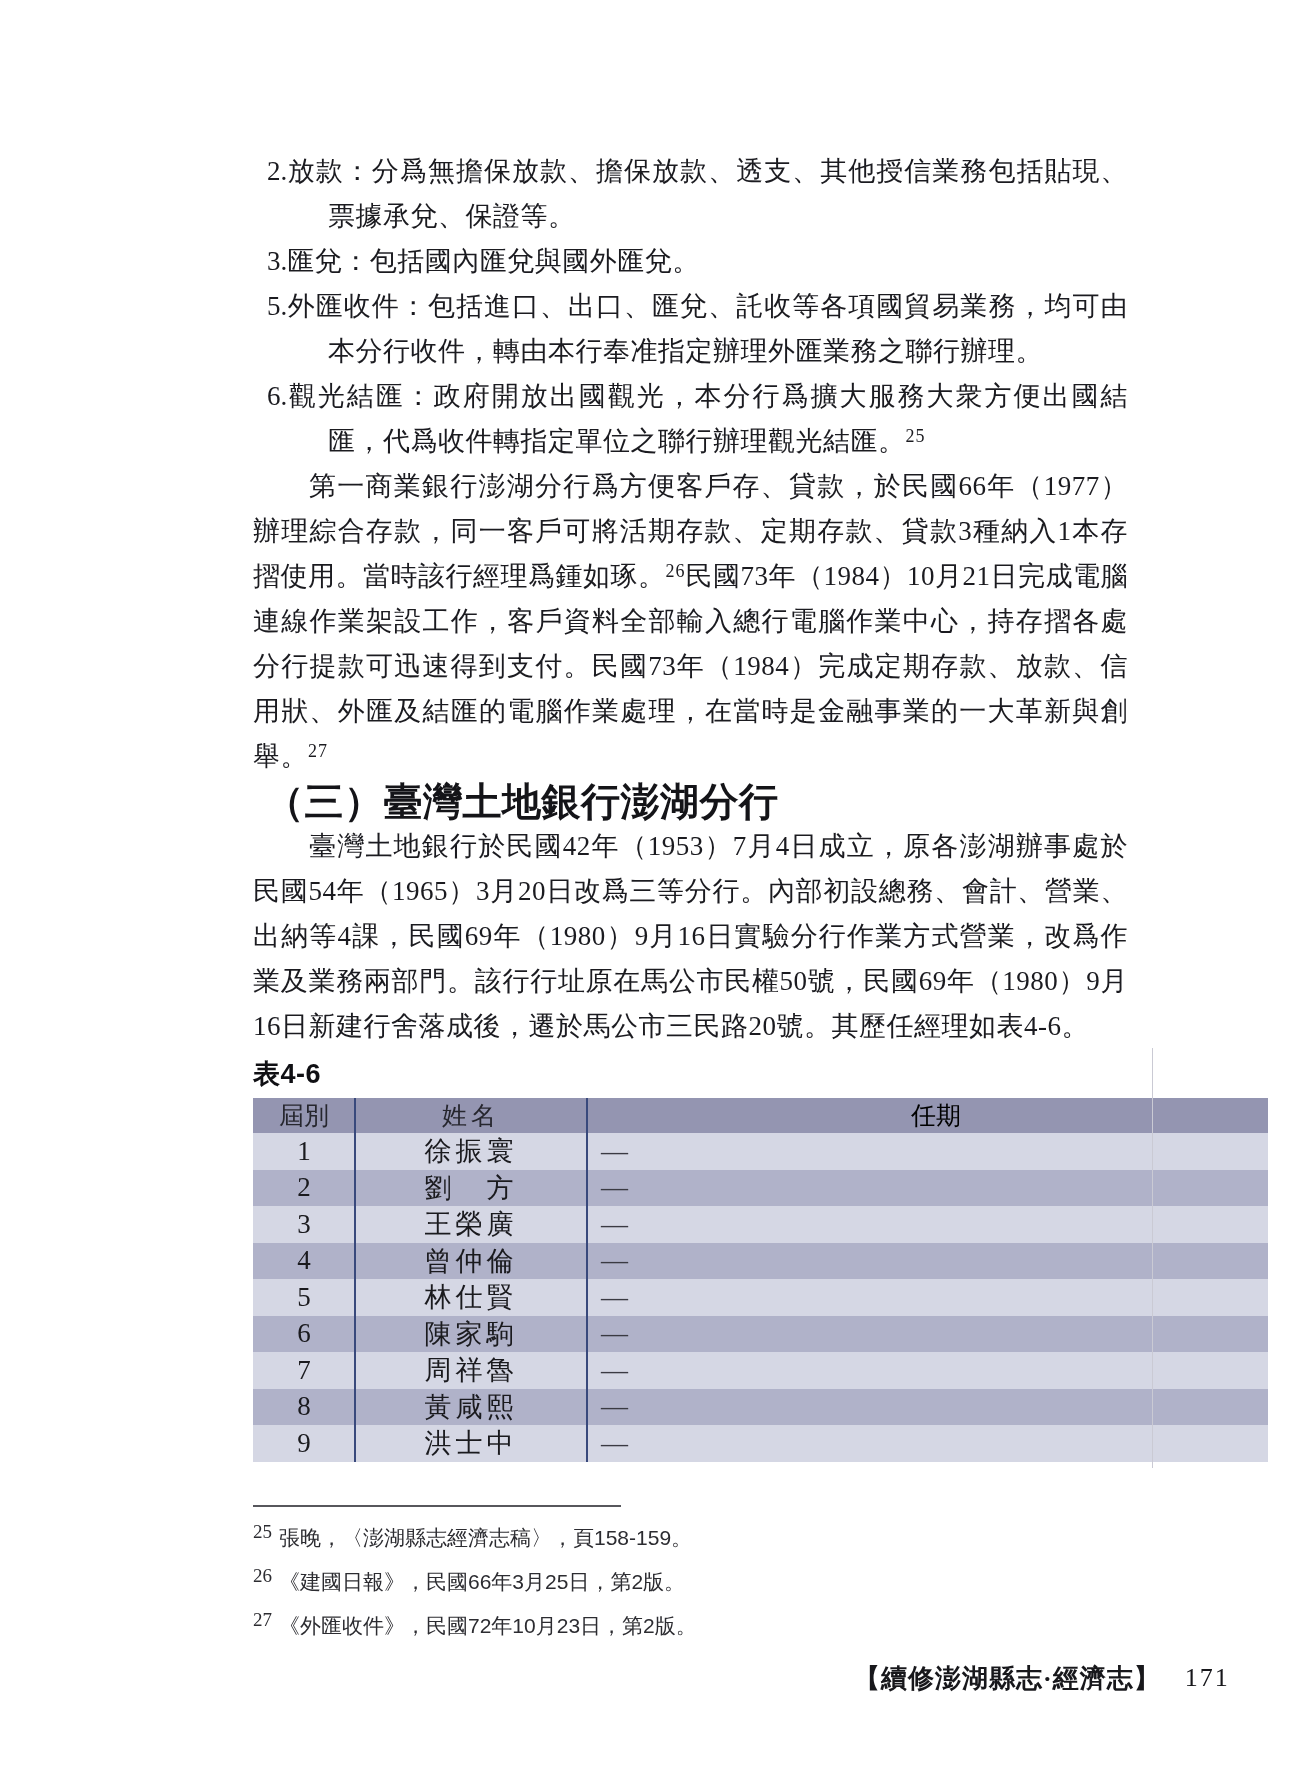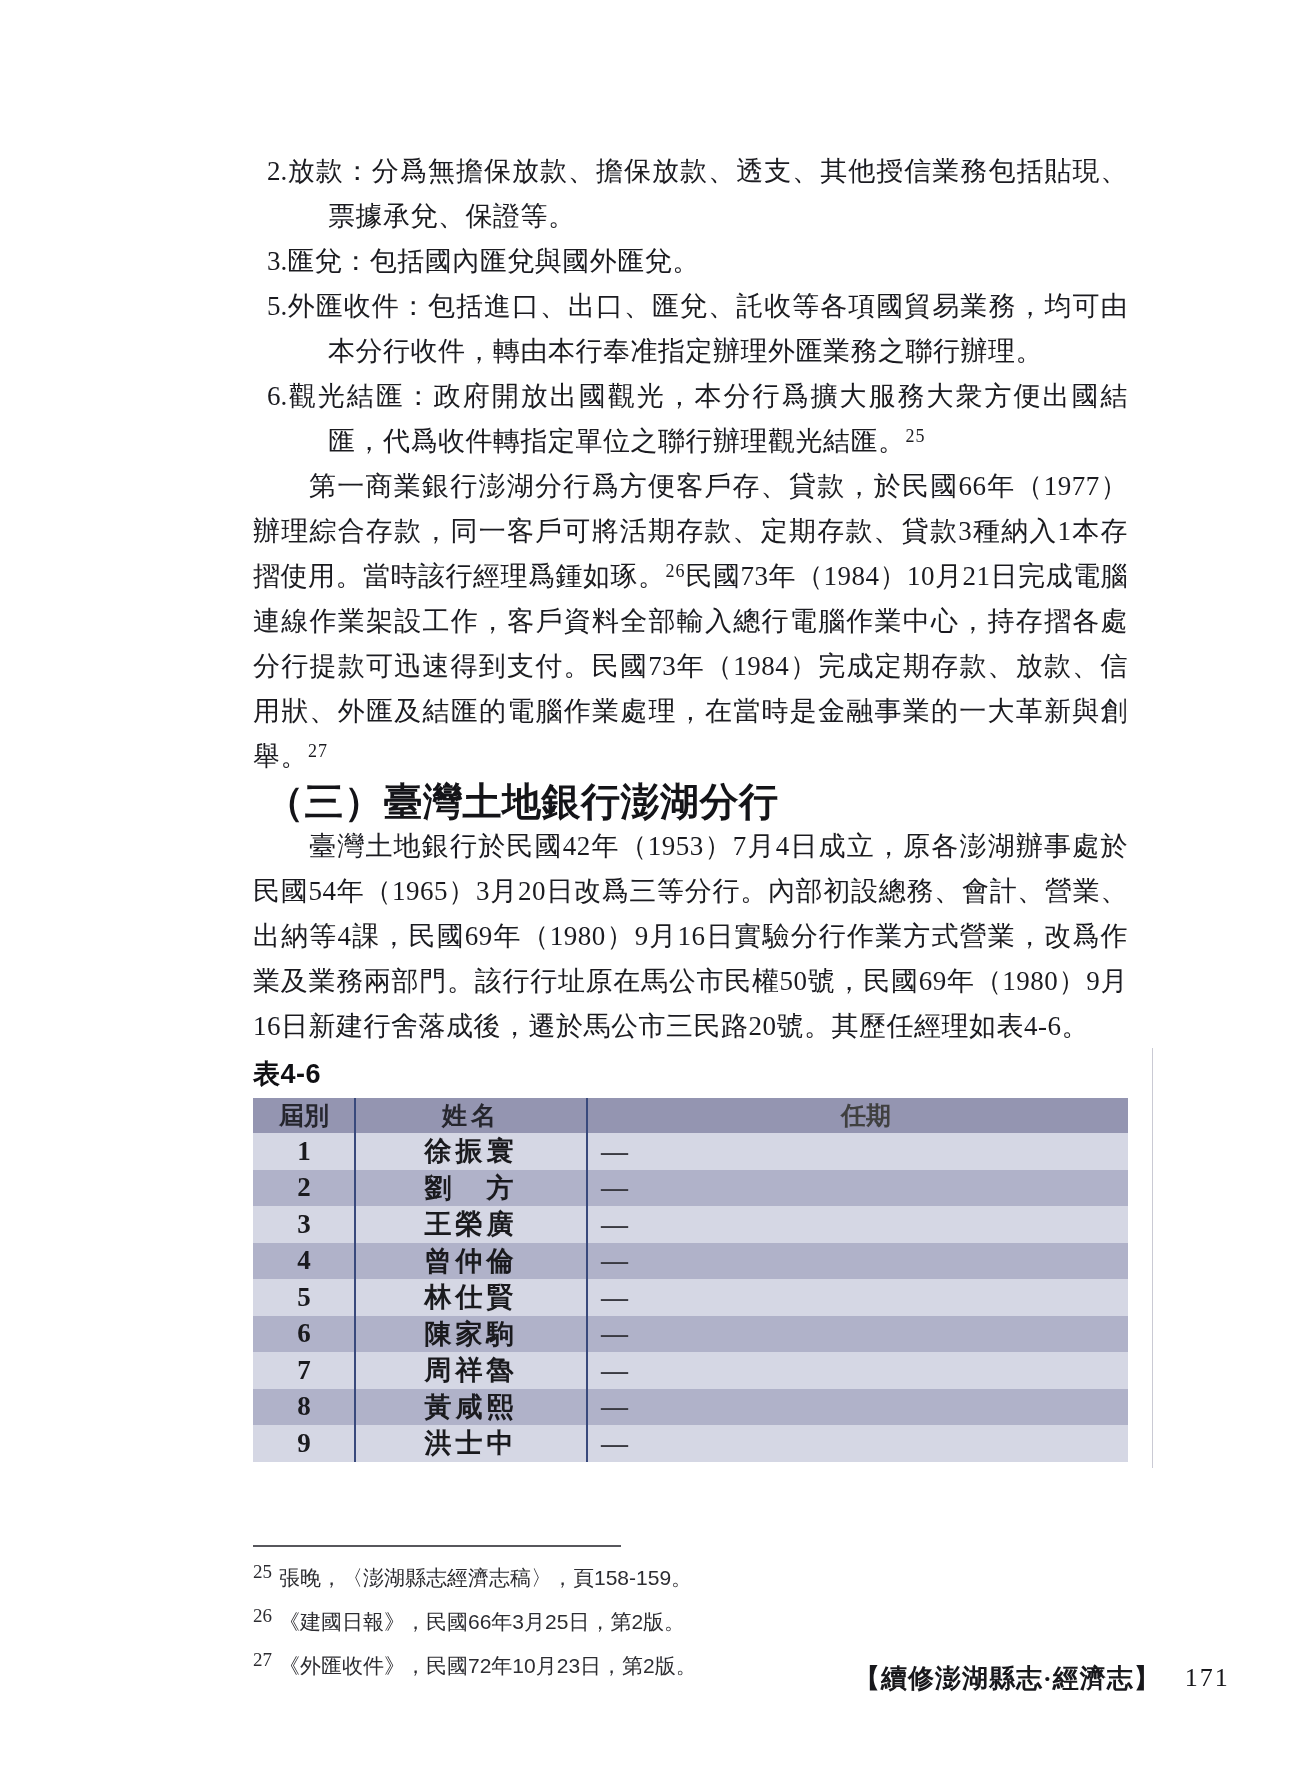--- a/index.html
+++ b/index.html
@@ -27,21 +27,21 @@
   }
   
   .table-wrap{position:absolute;left:253px;top:1057px;width:875px;}
   .table-title{
     font-family:"Liberation Sans","DejaVu Sans",sans-serif;
     font-weight:bold;font-size:27px;color:#101014;
     height:34px;line-height:34px;margin-bottom:7px;
     display:flex;align-items:center;
   }
   .table-title .tlabel{margin-right:28px;letter-spacing:.5px;}
-  .ltable{position:relative;width:875px;font-weight:bold;}
+  .ltable{position:relative;width:1015px;}
   .thead{
     display:flex;height:35px;align-items:center;
     background:var(--header_bg,#9495b1);
     font-family:"Liberation Sans","DejaVu Sans",sans-serif;
     font-size:25px;color:#26262e;
   }
   .trow{display:flex;height:36.5px;align-items:center;font-size:27px;}
   .trow.odd{background:var(--row_light,#d5d7e4);}
   .trow.even{background:var(--row_medium,#b0b2c9);}
   .cell{box-sizing:border-box;}
@@ -49,21 +49,21 @@
   .c2{width:232px;text-align:center;letter-spacing:4px;}
   .c3{flex:1;text-align:left;padding-left:14px;color:#3a3a42;}
   .col-div{
     position:absolute;top:0;bottom:0;width:2px;
     background:var(--divider,#39497c);
   }
   .col-div.d1{left:101px;}
   .col-div.d2{left:333px;}
   
   .footnotes{
-    position:absolute;left:253px;top:1545px;width:700px;
+    position:absolute;left:253px;top:1505px;width:700px;
     font-family:"Liberation Sans","DejaVu Sans",sans-serif;
     font-size:21px;color:#2c2c31;
   }
   .fn-rule{width:368px;height:0;border-top:2px solid #57575c;margin:0 0 6px 0;}
   .footnote{line-height:38px;white-space:nowrap;}
   .footnote .fnum{
     font-family:"Liberation Serif","DejaVu Serif",serif;
     font-size:19px;vertical-align:7px;margin-right:7px;
   }
   
@@ -97,21 +97,21 @@
 </div>
 
 <div class="table-wrap">
   <div class="table-title">
     <span class="tlabel">表4-6</span>
   </div>
   <div class="ltable">
     <div class="thead">
       <div class="cell c1">屆別</div>
       <div class="cell c2">姓名</div>
-      <div class="cell c3" style="text-align:center;padding-left:17px;color:#404040;">任期</div>
+      <div class="cell c3" style="text-align:center;padding-left:17px;color:#000000;">任期</div>
     </div>
     <div>
         <div class="trow odd">
           <div class="cell c1">1</div>
           <div class="cell c2">徐振寰</div>
           <div class="cell c3">—</div>
         </div>
         <div class="trow even">
           <div class="cell c1">2</div>
           <div class="cell c2">劉　方</div>

